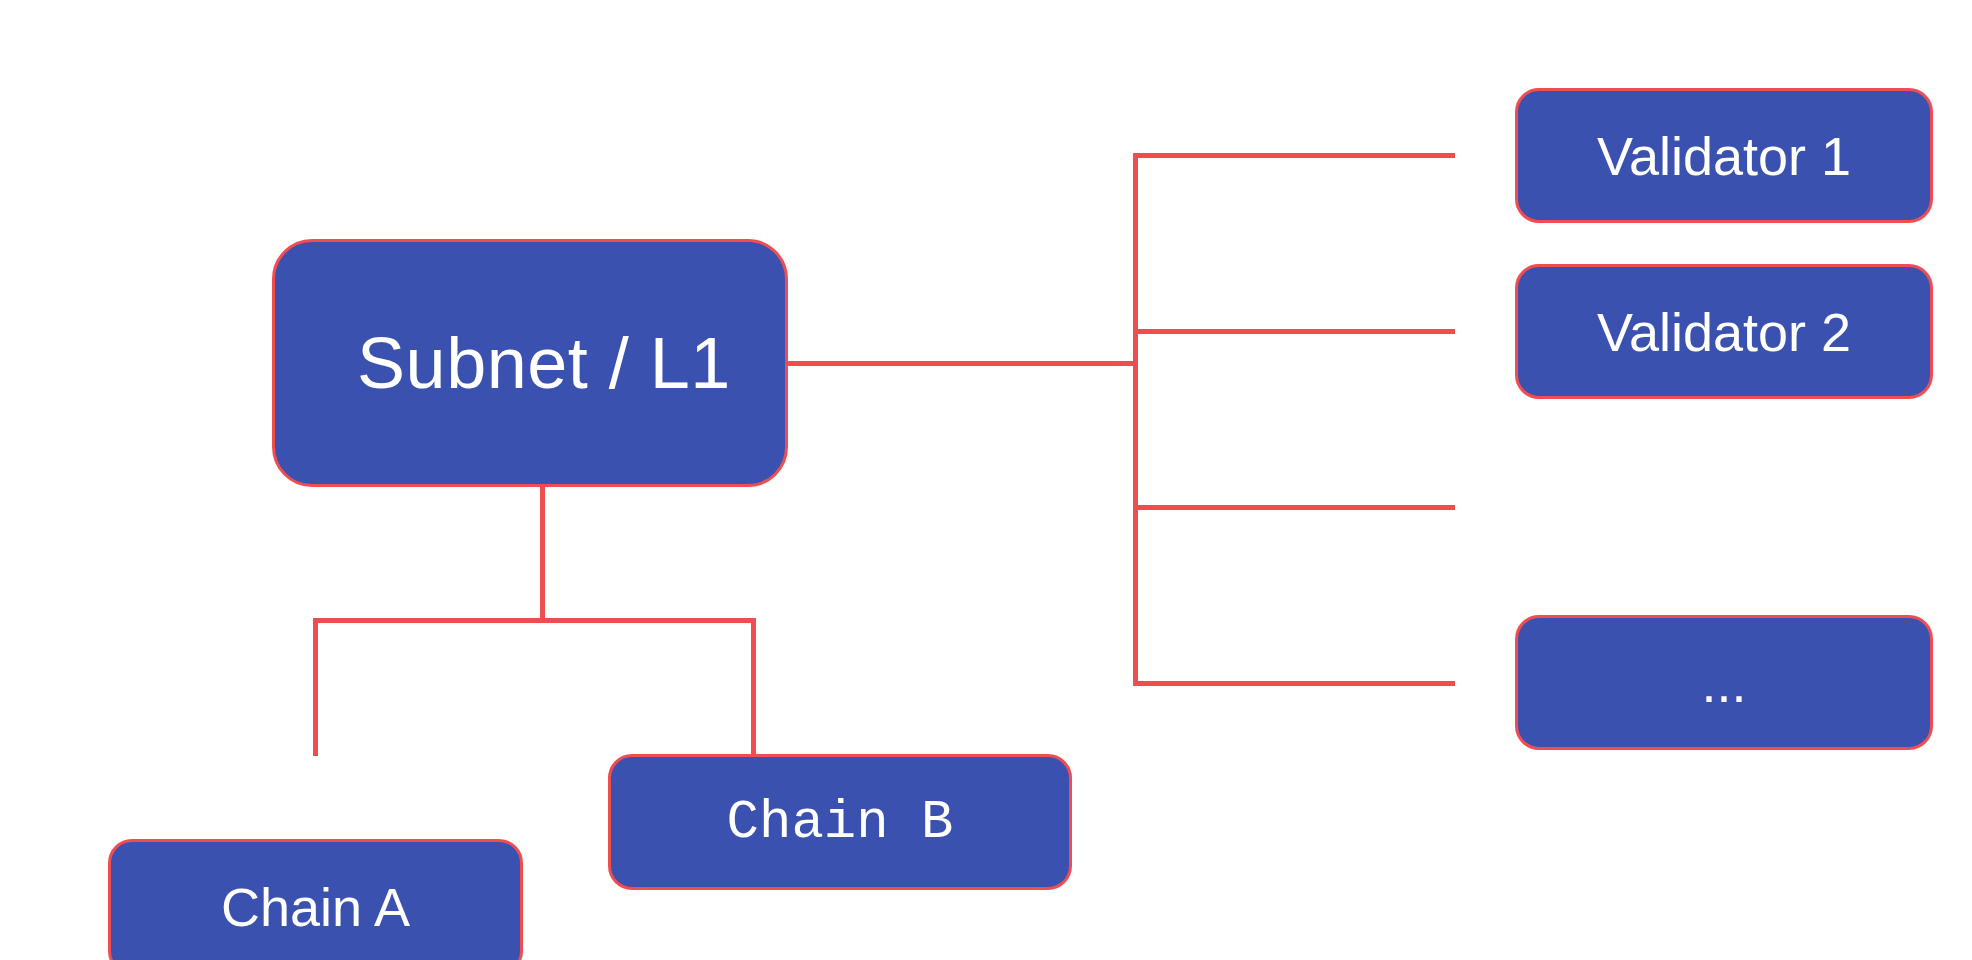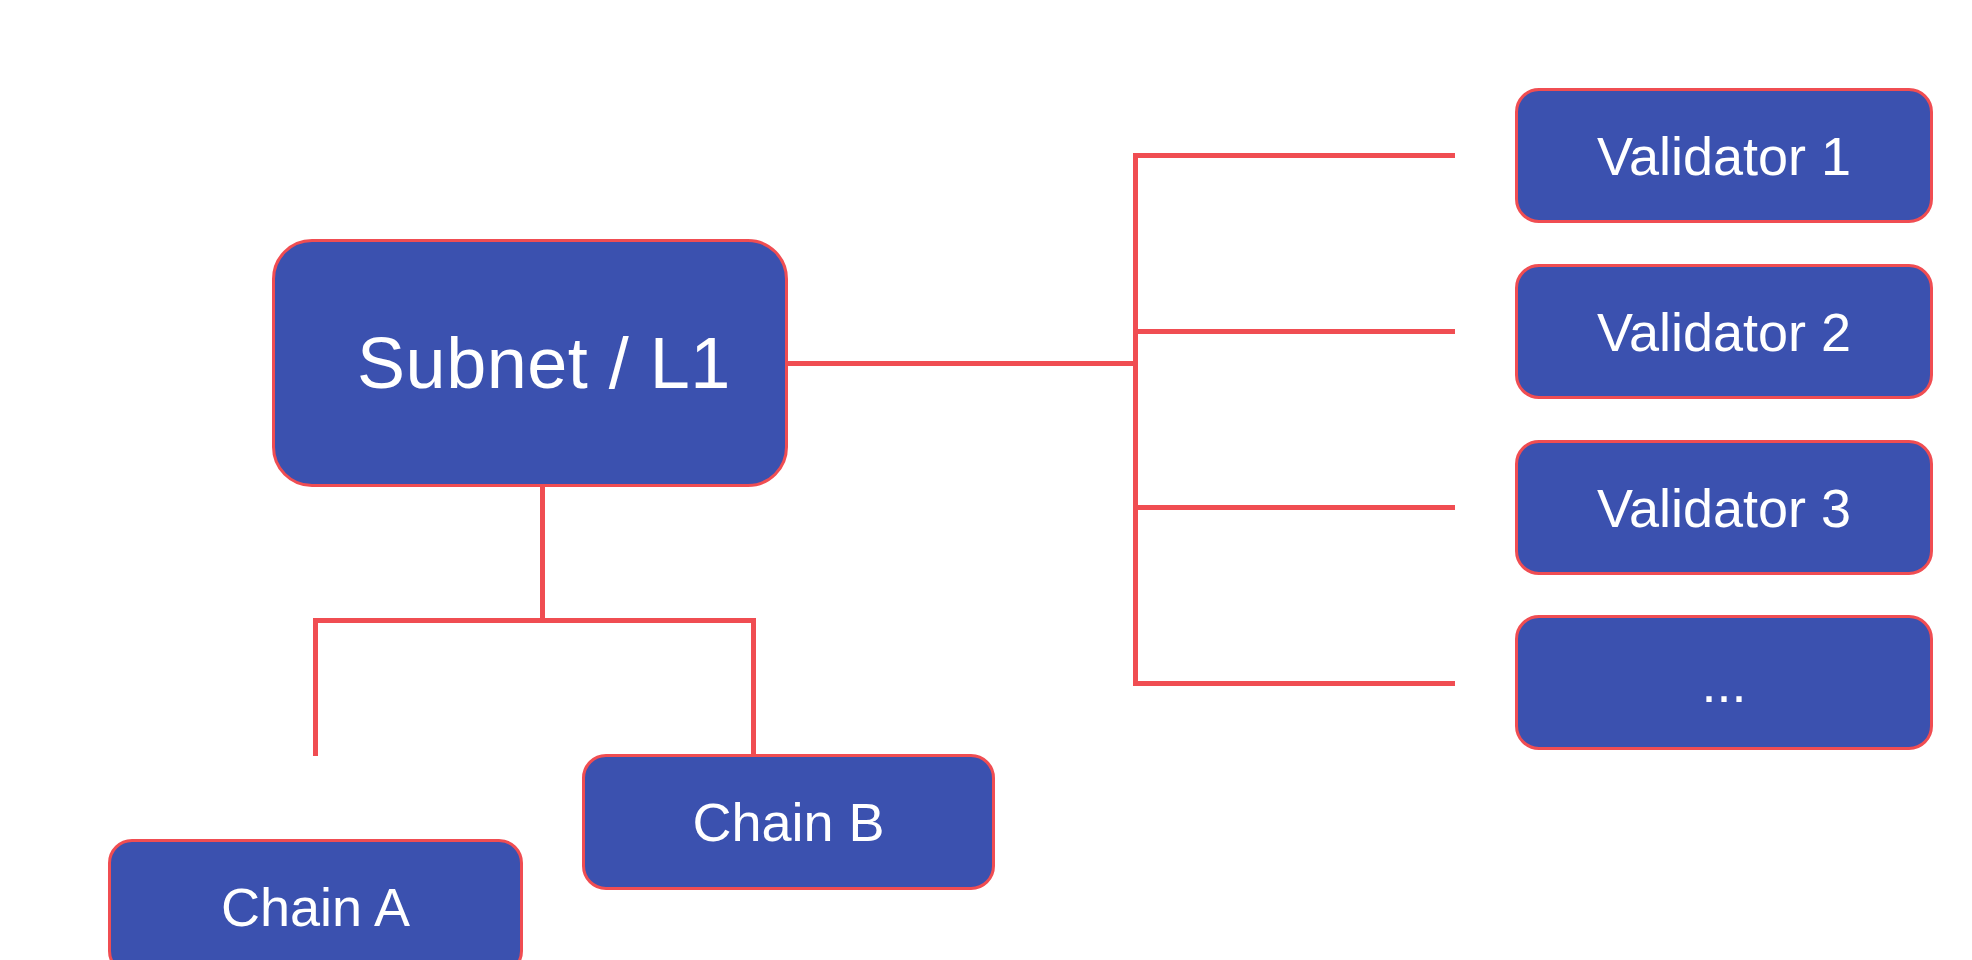--- a/index.html
+++ b/index.html
@@ -42,21 +42,21 @@
     font-size: 72px;
     letter-spacing: 0.5px;
     padding-left: 28px;
   }
   .node.small {
     width: 418px; height: 135px;
     border-radius: 24px;
     font-size: 54px;
   }
   .node.chain-a { left: 108px; top: 796px; width: 415px; height: 136px; margin-top: 43px; }
-  .node.chain-b { left: 582px; top: 754px; width: 413px; height: 136px; }
+  .node.chain-b { left: 608px; top: 754px; width: 464px; height: 136px; font-family: Liberation Mono, monospace; }
   .node.validator { left: 1488px; margin-left: 27px; }
   .node.v1 { top: 88px;  }
   .node.v2 { top: 264px; text-align: right; }
   .node.v3 { top: 440px; }
   .node.v4 { top: 615px; }
 
   
   .line.subnet-to-trunk { left: 786px;  top: 361px; width: 352px; height: 5px; }
   .line.trunk           { left: 1133px; top: 153px; width: 5px;   height: 533px; }
   .line.branch          { left: 1133px; width: 322px; height: 5px; }
@@ -101,21 +101,18 @@
   </div>
 
   <div class="node small validator v1">
     <span>Validator 1</span>
   </div>
 
   <div class="node small validator v2">
     <span>Validator 2</span>
   </div>
 
-  <div class="node small validator v3">
-    <span>Validator 3</span>
-  </div>
 
   <div class="node small validator v4">
     <span>...</span>
   </div>
 
 </div>
 
 </body></html>

